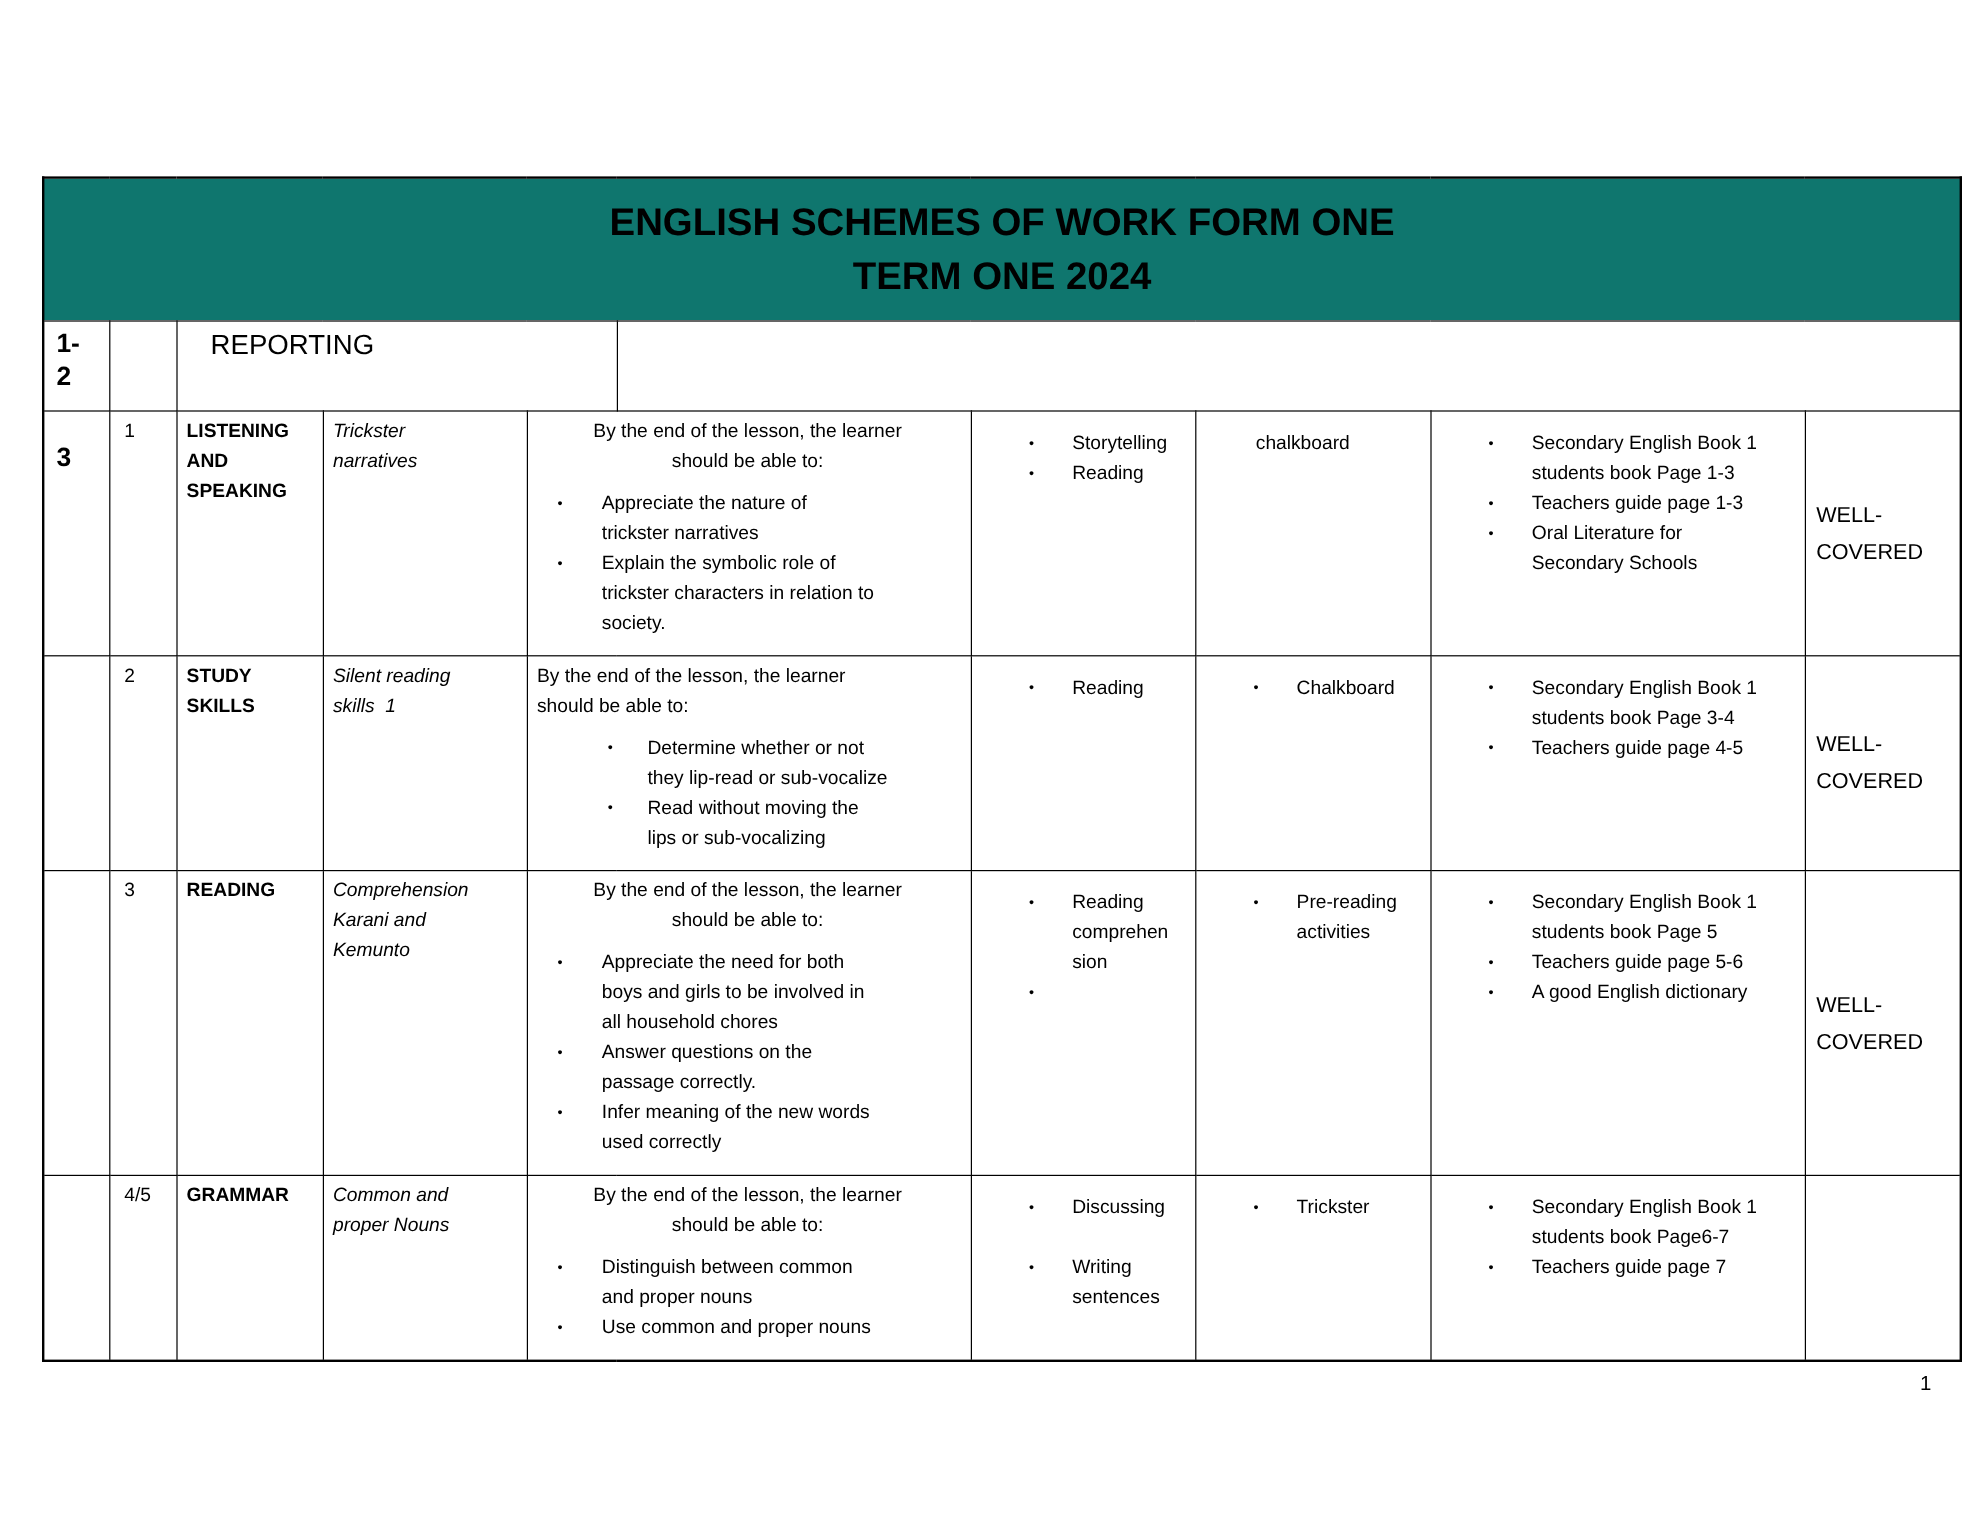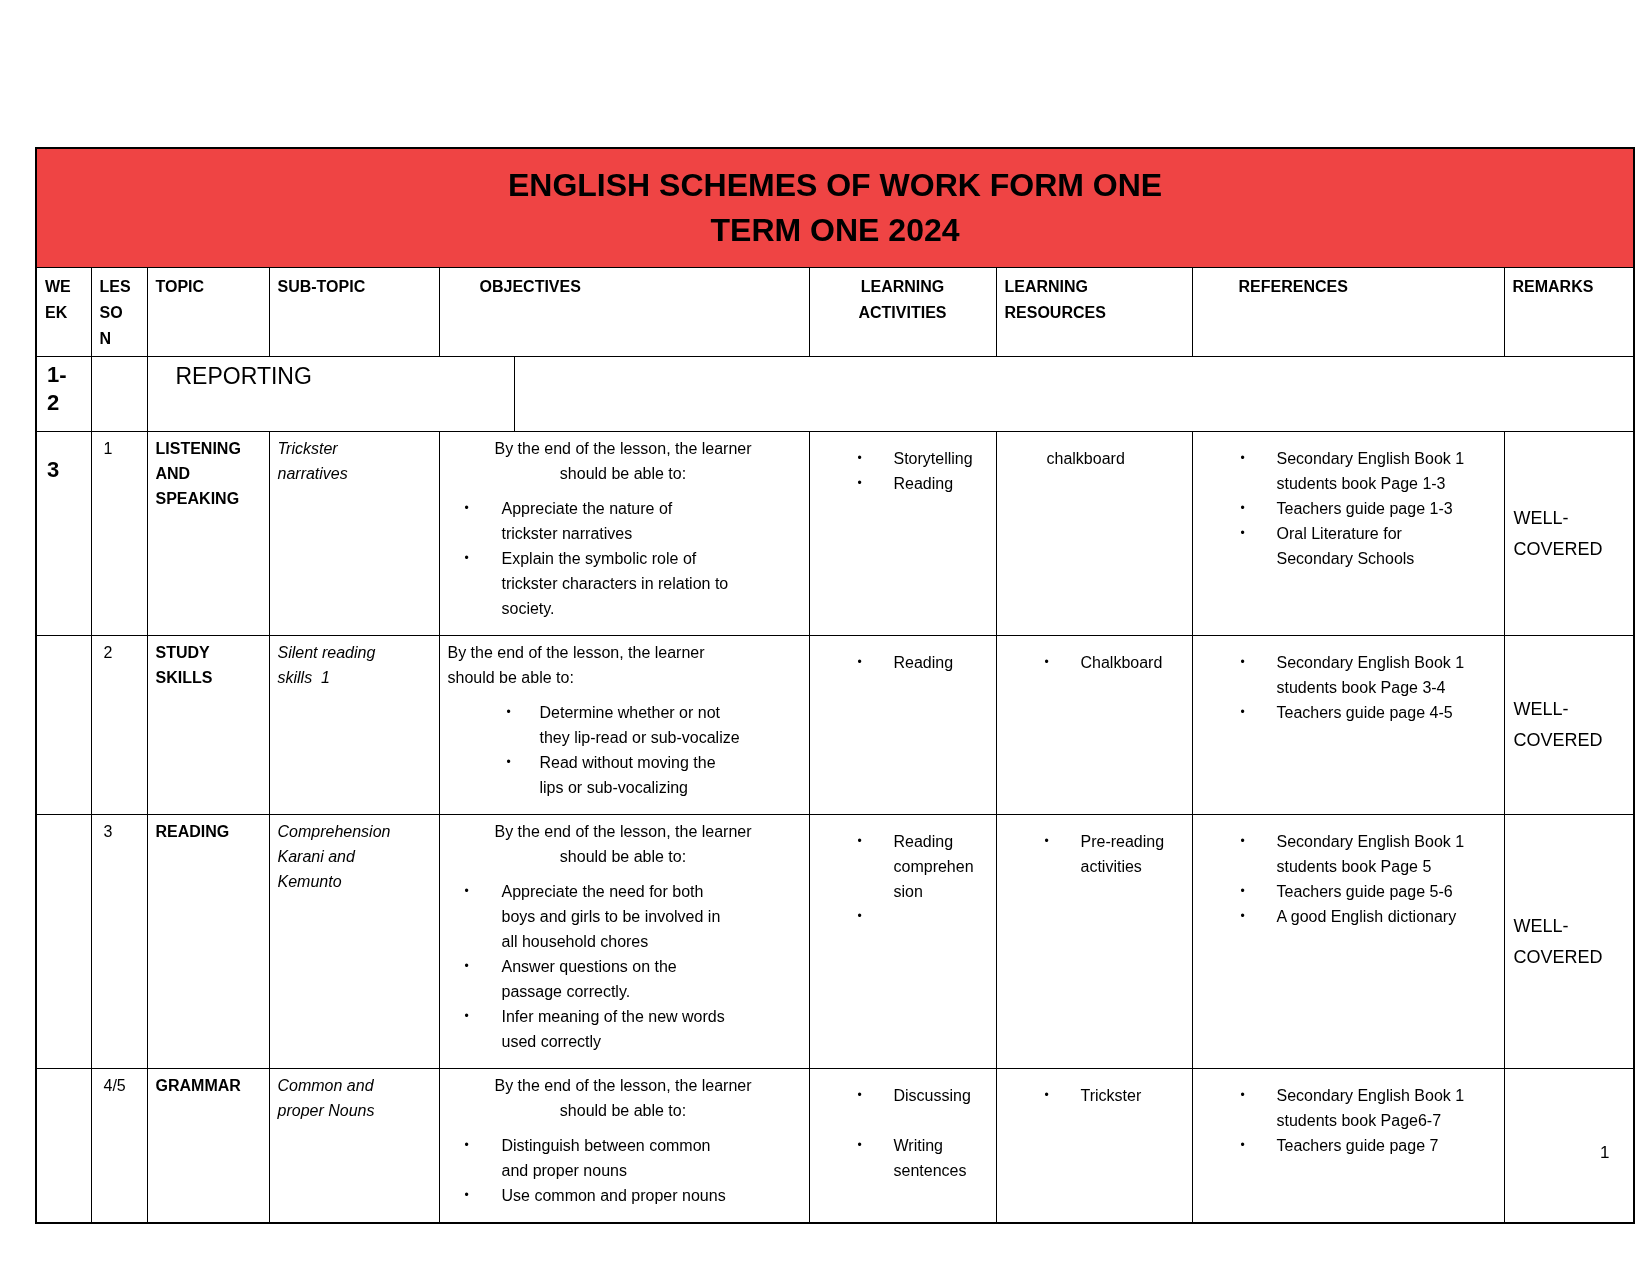--- a/index.html
+++ b/index.html
@@ -3,21 +3,21 @@
 <meta charset="utf-8">
 <style>
   html,body{margin:0;padding:0;background:#fff;}
   .page{position:relative;width:1650px;height:1275px;background:#fff;overflow:hidden;
         font-family:"Liberation Sans",sans-serif;color:#000;}
   table.schemes{position:absolute;left:35px;top:147px;width:1598px;
         border-collapse:collapse;table-layout:fixed;border:2px solid #000;}
   td,th{border:1.5px solid #000;vertical-align:top;padding:4px 8px;
         font-size:16px;line-height:25px;overflow:hidden;}
   
-  .title-cell{background:#ef4444;text-align:center;vertical-align:middle;height:106px;padding:6px;}
+  .title-cell{background:#0f766e;text-align:center;vertical-align:middle;height:106px;padding:6px;}
   .title-line{font-weight:bold;font-size:32px;line-height:45px;}
   
   tr.cols-row{height:79px;}
   th{font-weight:bold;font-size:16px;line-height:26px;text-align:left;
      white-space:pre-wrap;vertical-align:top;padding-top:6px;}
   .th-center{text-align:center;}
   .th-obj{padding-left:40px;}
   .th-ref{padding-left:46px;}
   
   tr.reporting-row{height:75px;}
@@ -65,36 +65,20 @@
         <col style="width:312px">
       <col style="width:130px">
     </colgroup>
     <tbody id="table-body">
       <tr>
         <td colspan="10" class="title-cell">
           <div class="title-line">ENGLISH SCHEMES OF WORK FORM ONE</div>
           <div class="title-line">TERM ONE 2024</div>
         </td>
       </tr>
-      <tr class="cols-row" id="header-row">
-          <th class="th-left">WE
-EK</th>
-          <th class="th-left">LES
-SO
-N</th>
-          <th class="th-left">TOPIC</th>
-          <th class="th-left">SUB-TOPIC</th>
-          <th class="th-obj" colspan="2">OBJECTIVES</th>
-          <th class="th-center">LEARNING
-ACTIVITIES</th>
-          <th class="th-left">LEARNING
-RESOURCES</th>
-          <th class="th-ref">REFERENCES</th>
-          <th class="th-left">REMARKS</th>
-        </tr>
       <tr class="reporting-row">
         <td class="week-cell">1-
 2</td>
         <td></td>
         <td colspan="3" class="reporting-label-cell">
           <span>REPORTING</span>
         </td>
         <td colspan="5"></td>
       </tr>
     <tr style="height: 176px;">

